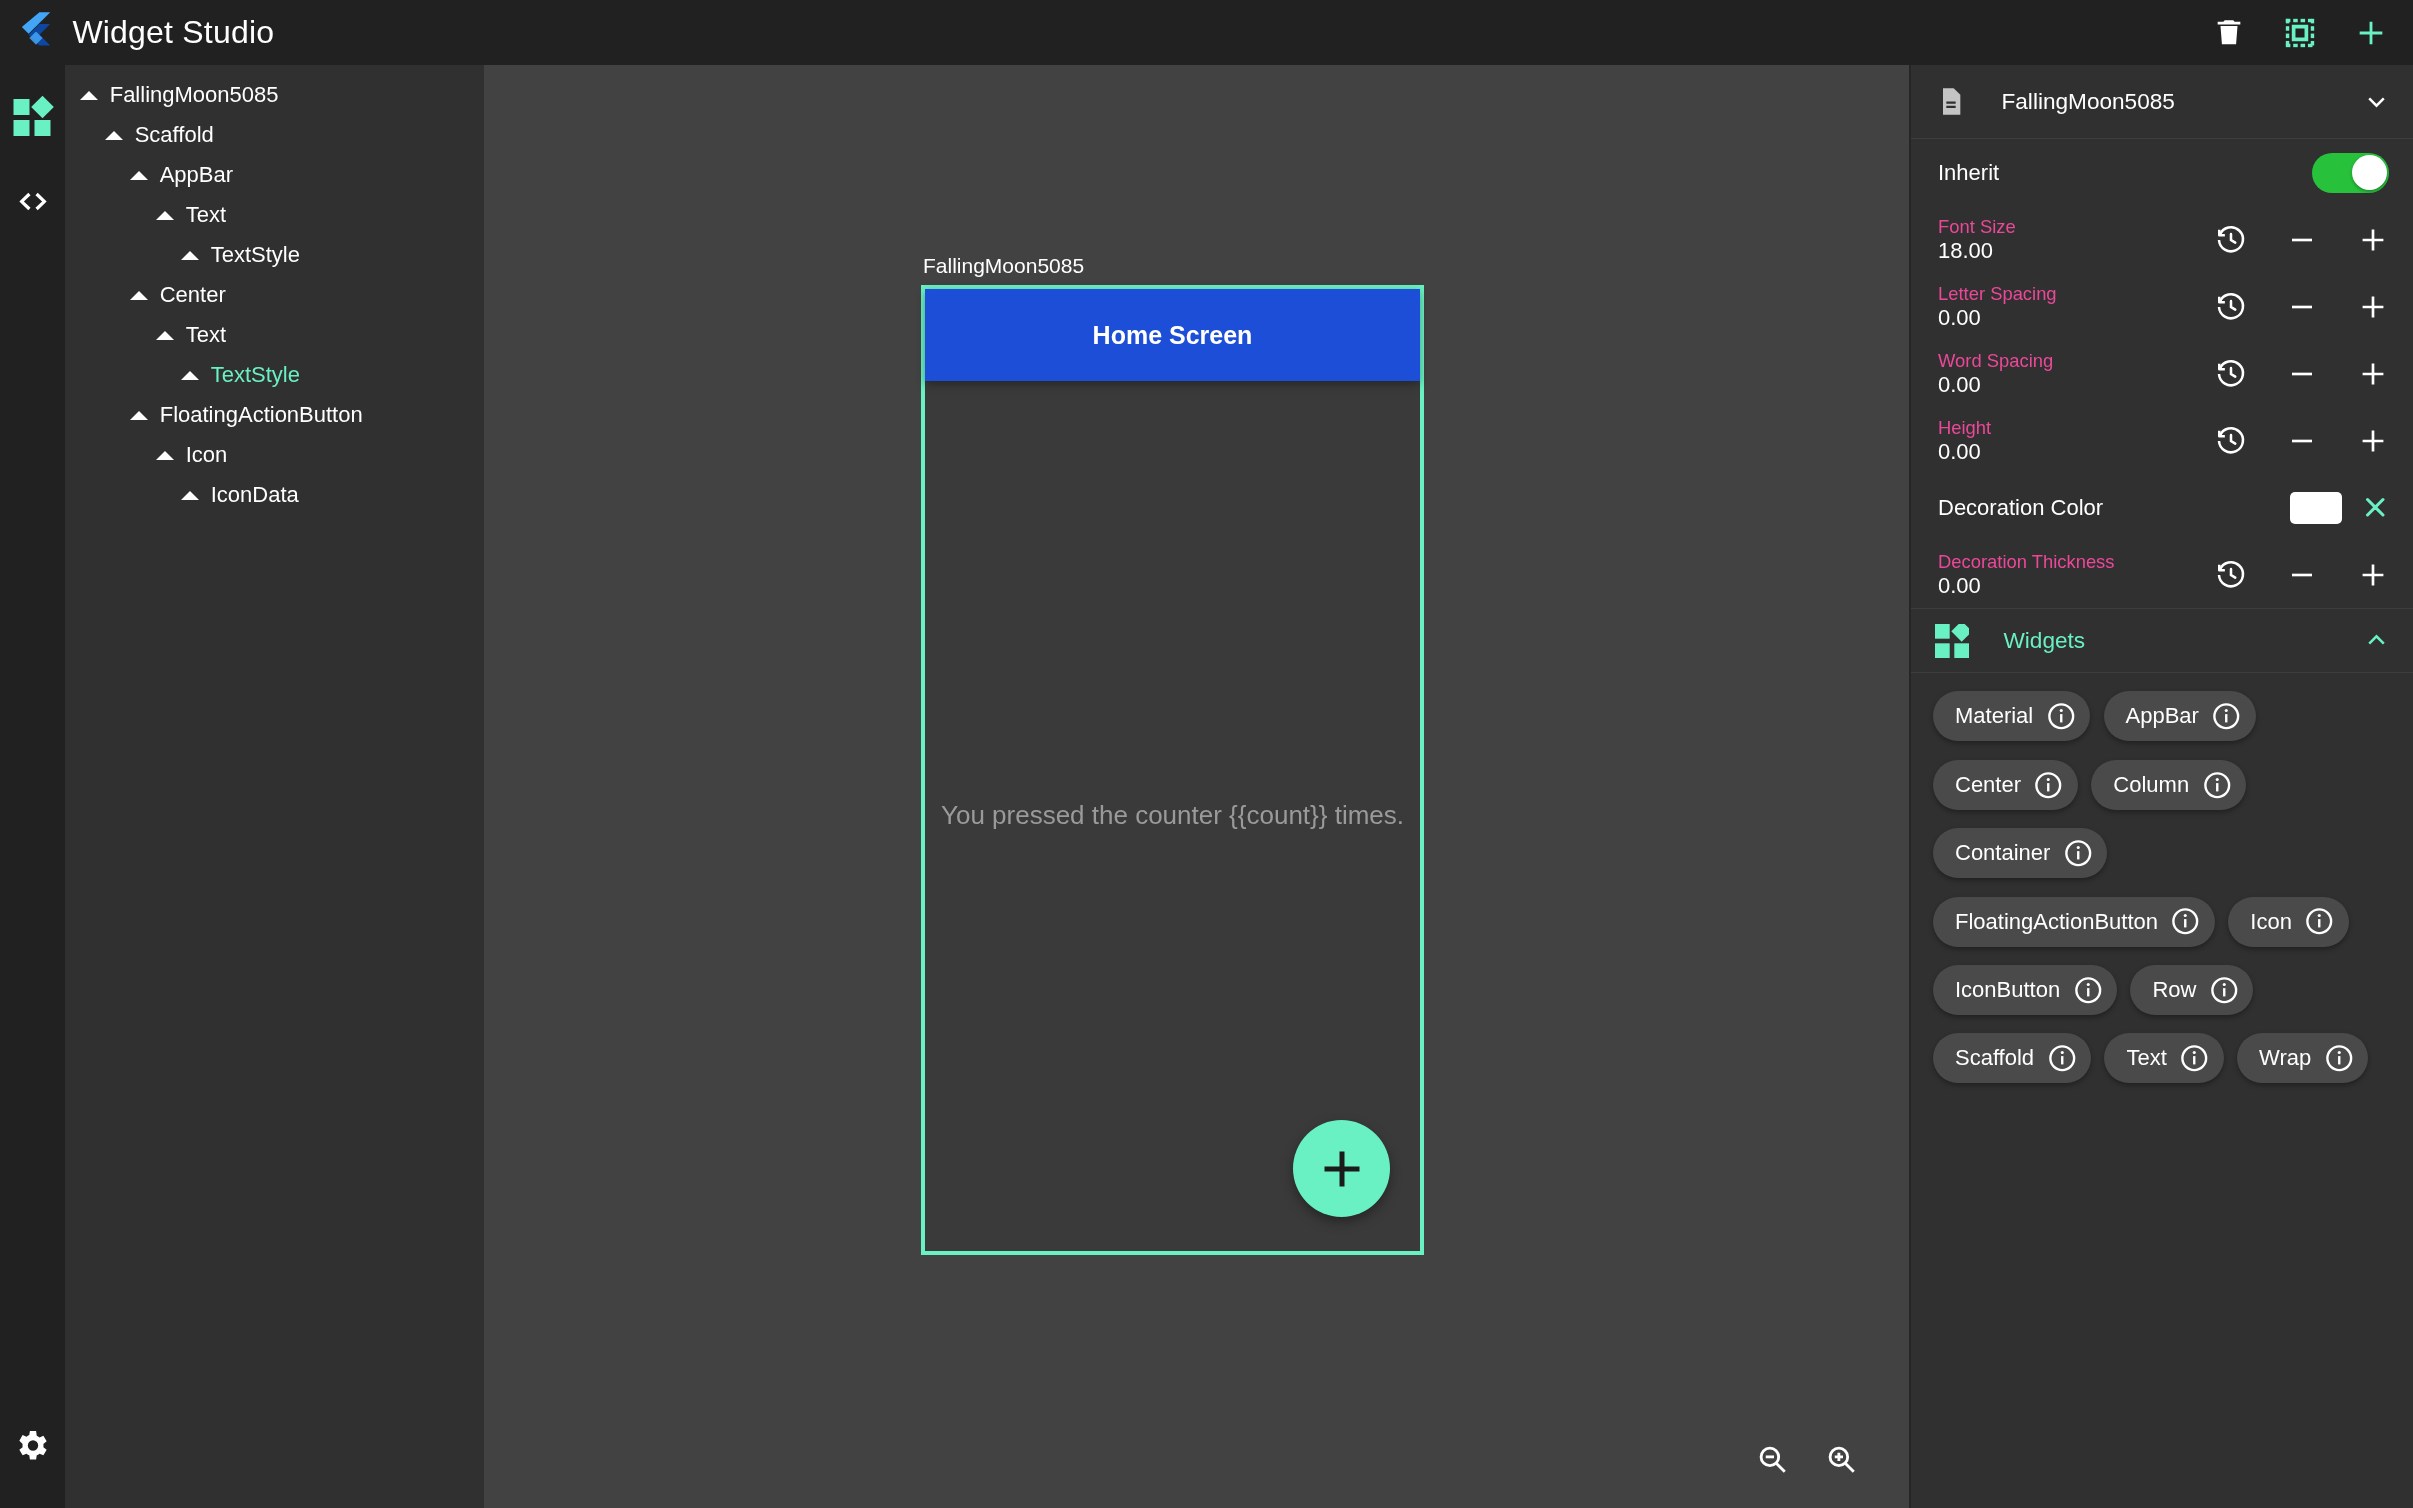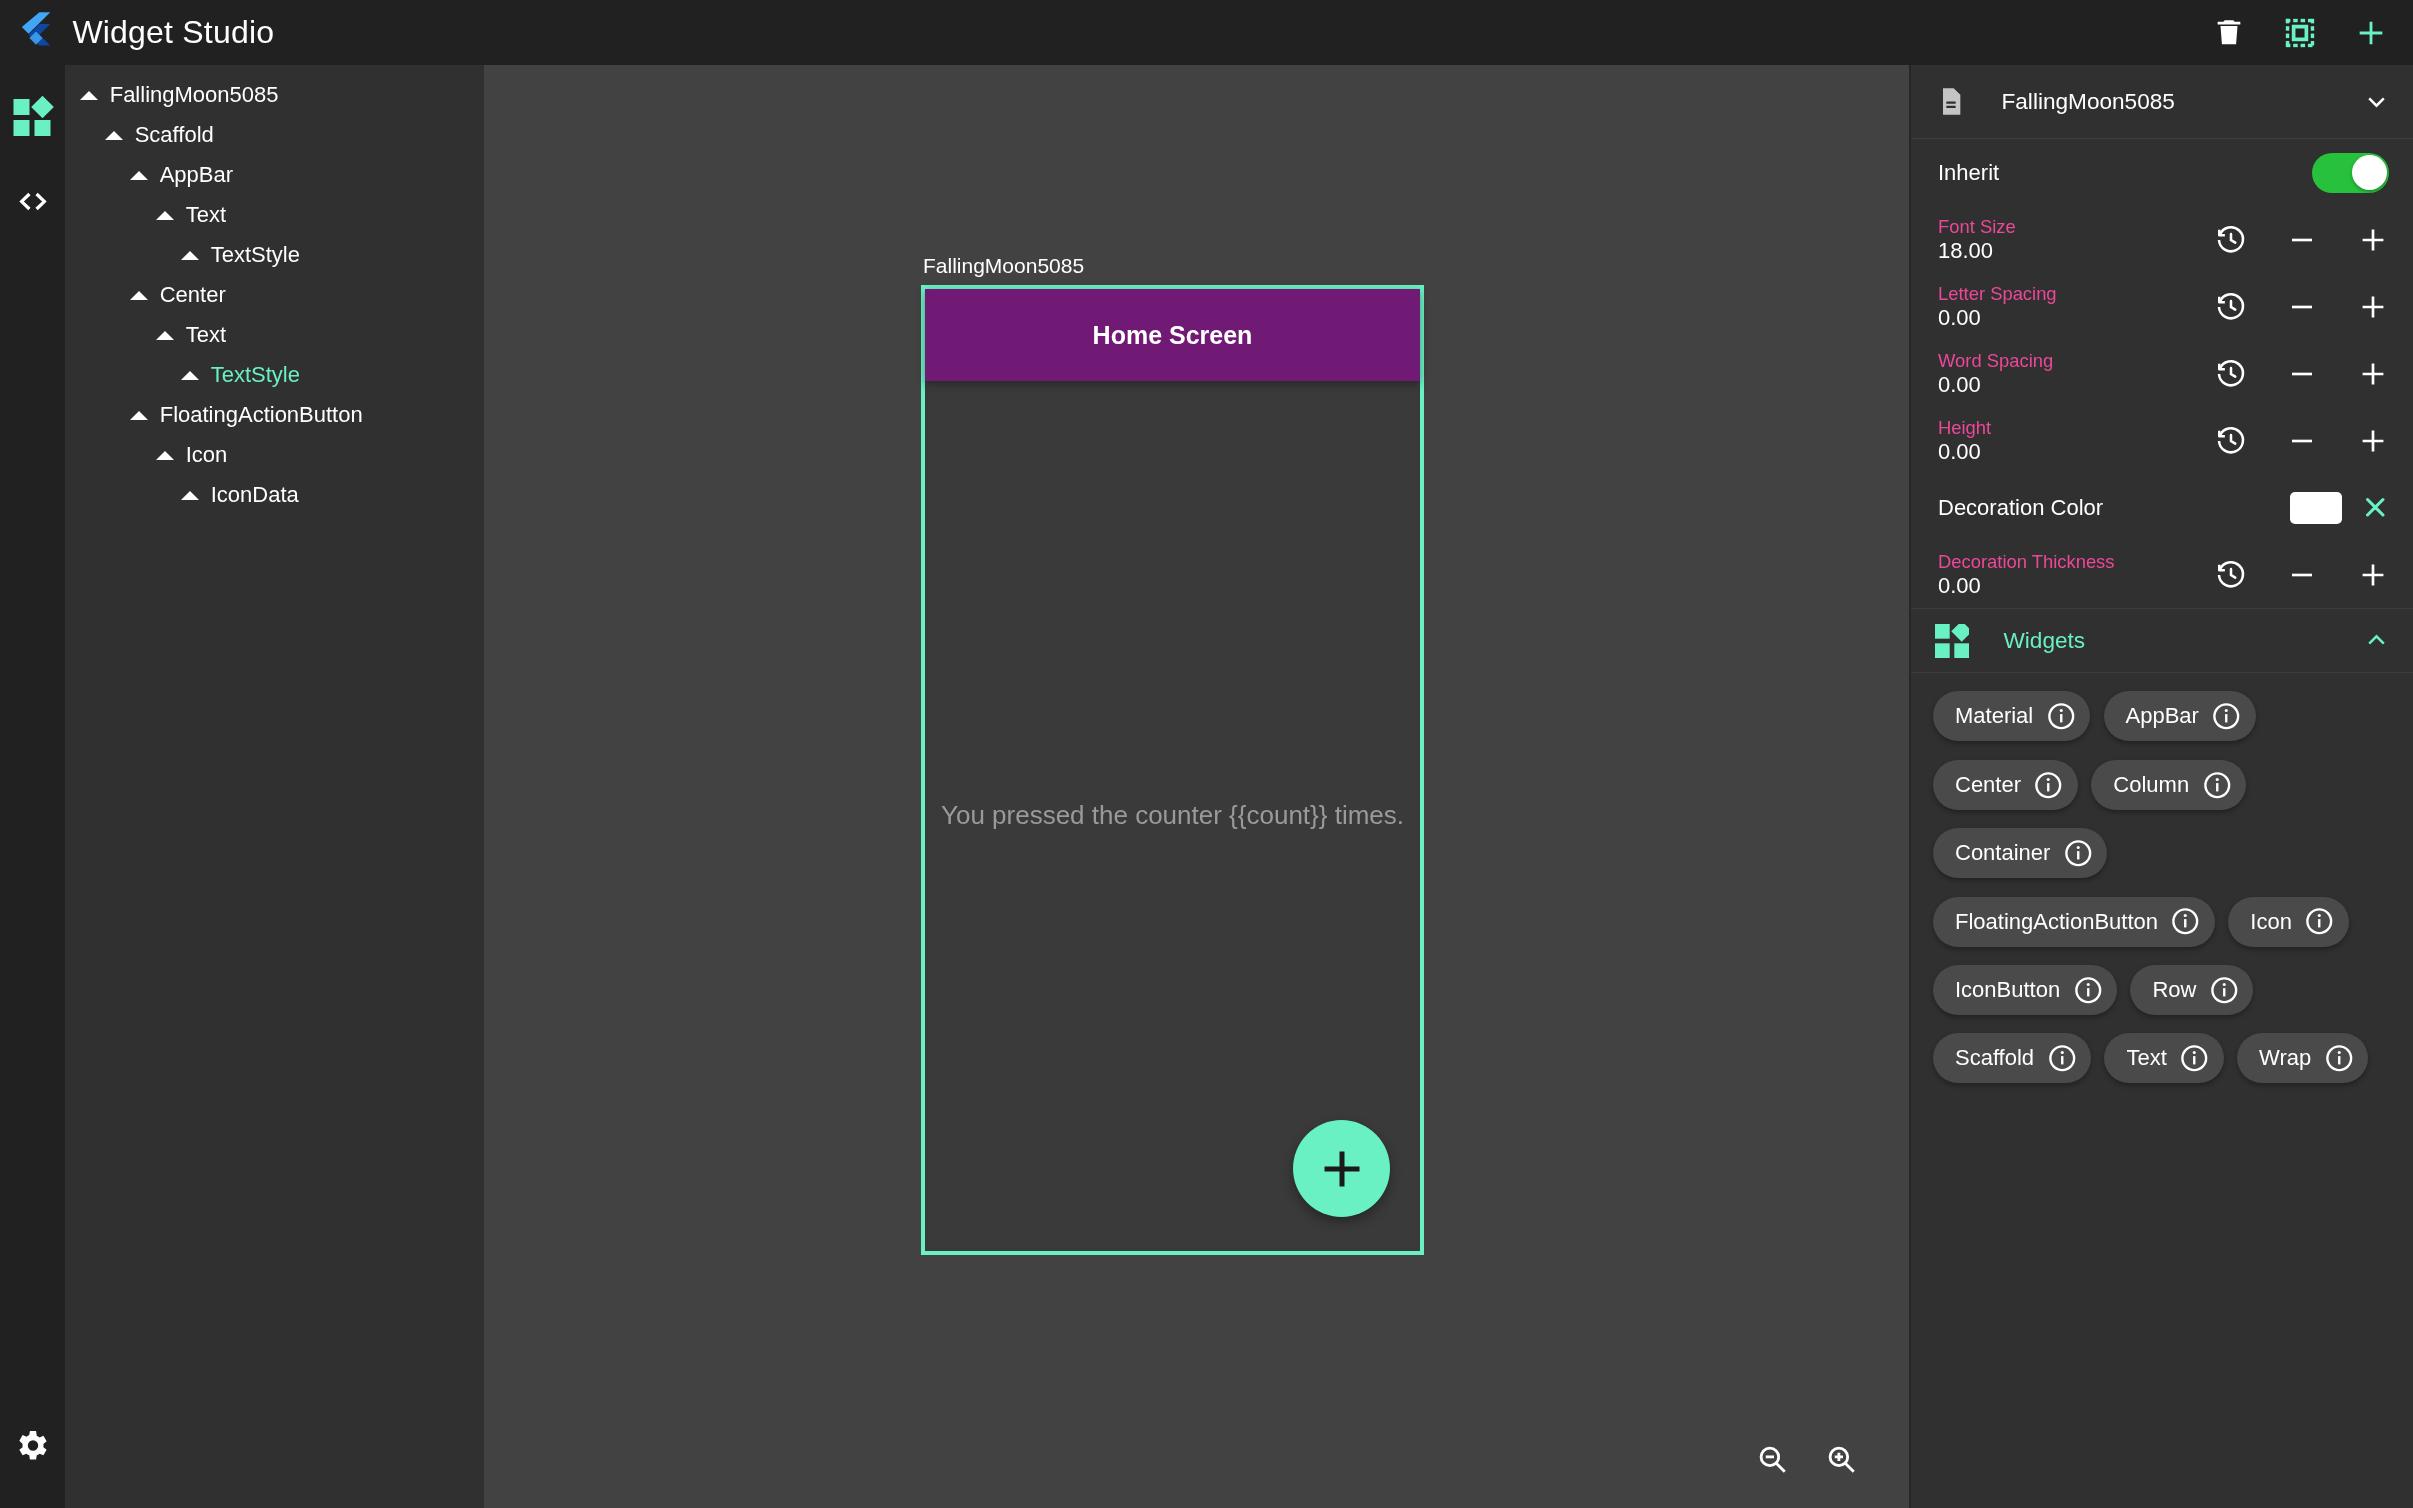--- a/index.html
+++ b/index.html
@@ -92,21 +92,21 @@
   .preview-label {
     position: absolute; left: 439px; top: 189px;
     color: #ffffff; font-size: 21px;
   }
   .device {
     position: absolute; left: 437px; top: 220px; width: 503px; height: 970px;
     border: 4.2px solid #69F0C3; background: #3A3A3A;
     display: flex; flex-direction: column;
   }
   .device-appbar {
-    height: 92px; background: #701a75; flex: 0 0 auto;
+    height: 92px; background: #1d4ed8; flex: 0 0 auto;
     display: flex; align-items: center; justify-content: center;
     box-shadow: 0 3.4px 8.4px rgba(0,0,0,.35);
   }
   .device-appbar-title { color:#ffffff; font-size: 25px; font-weight: bold; }
   .device-body {
     flex: 1 1 auto; position: relative;
     display: flex; align-items: center; justify-content: center;
   }
   .device-center-text {
     color: #9A9A9A; font-size: 26px; text-align: center;

